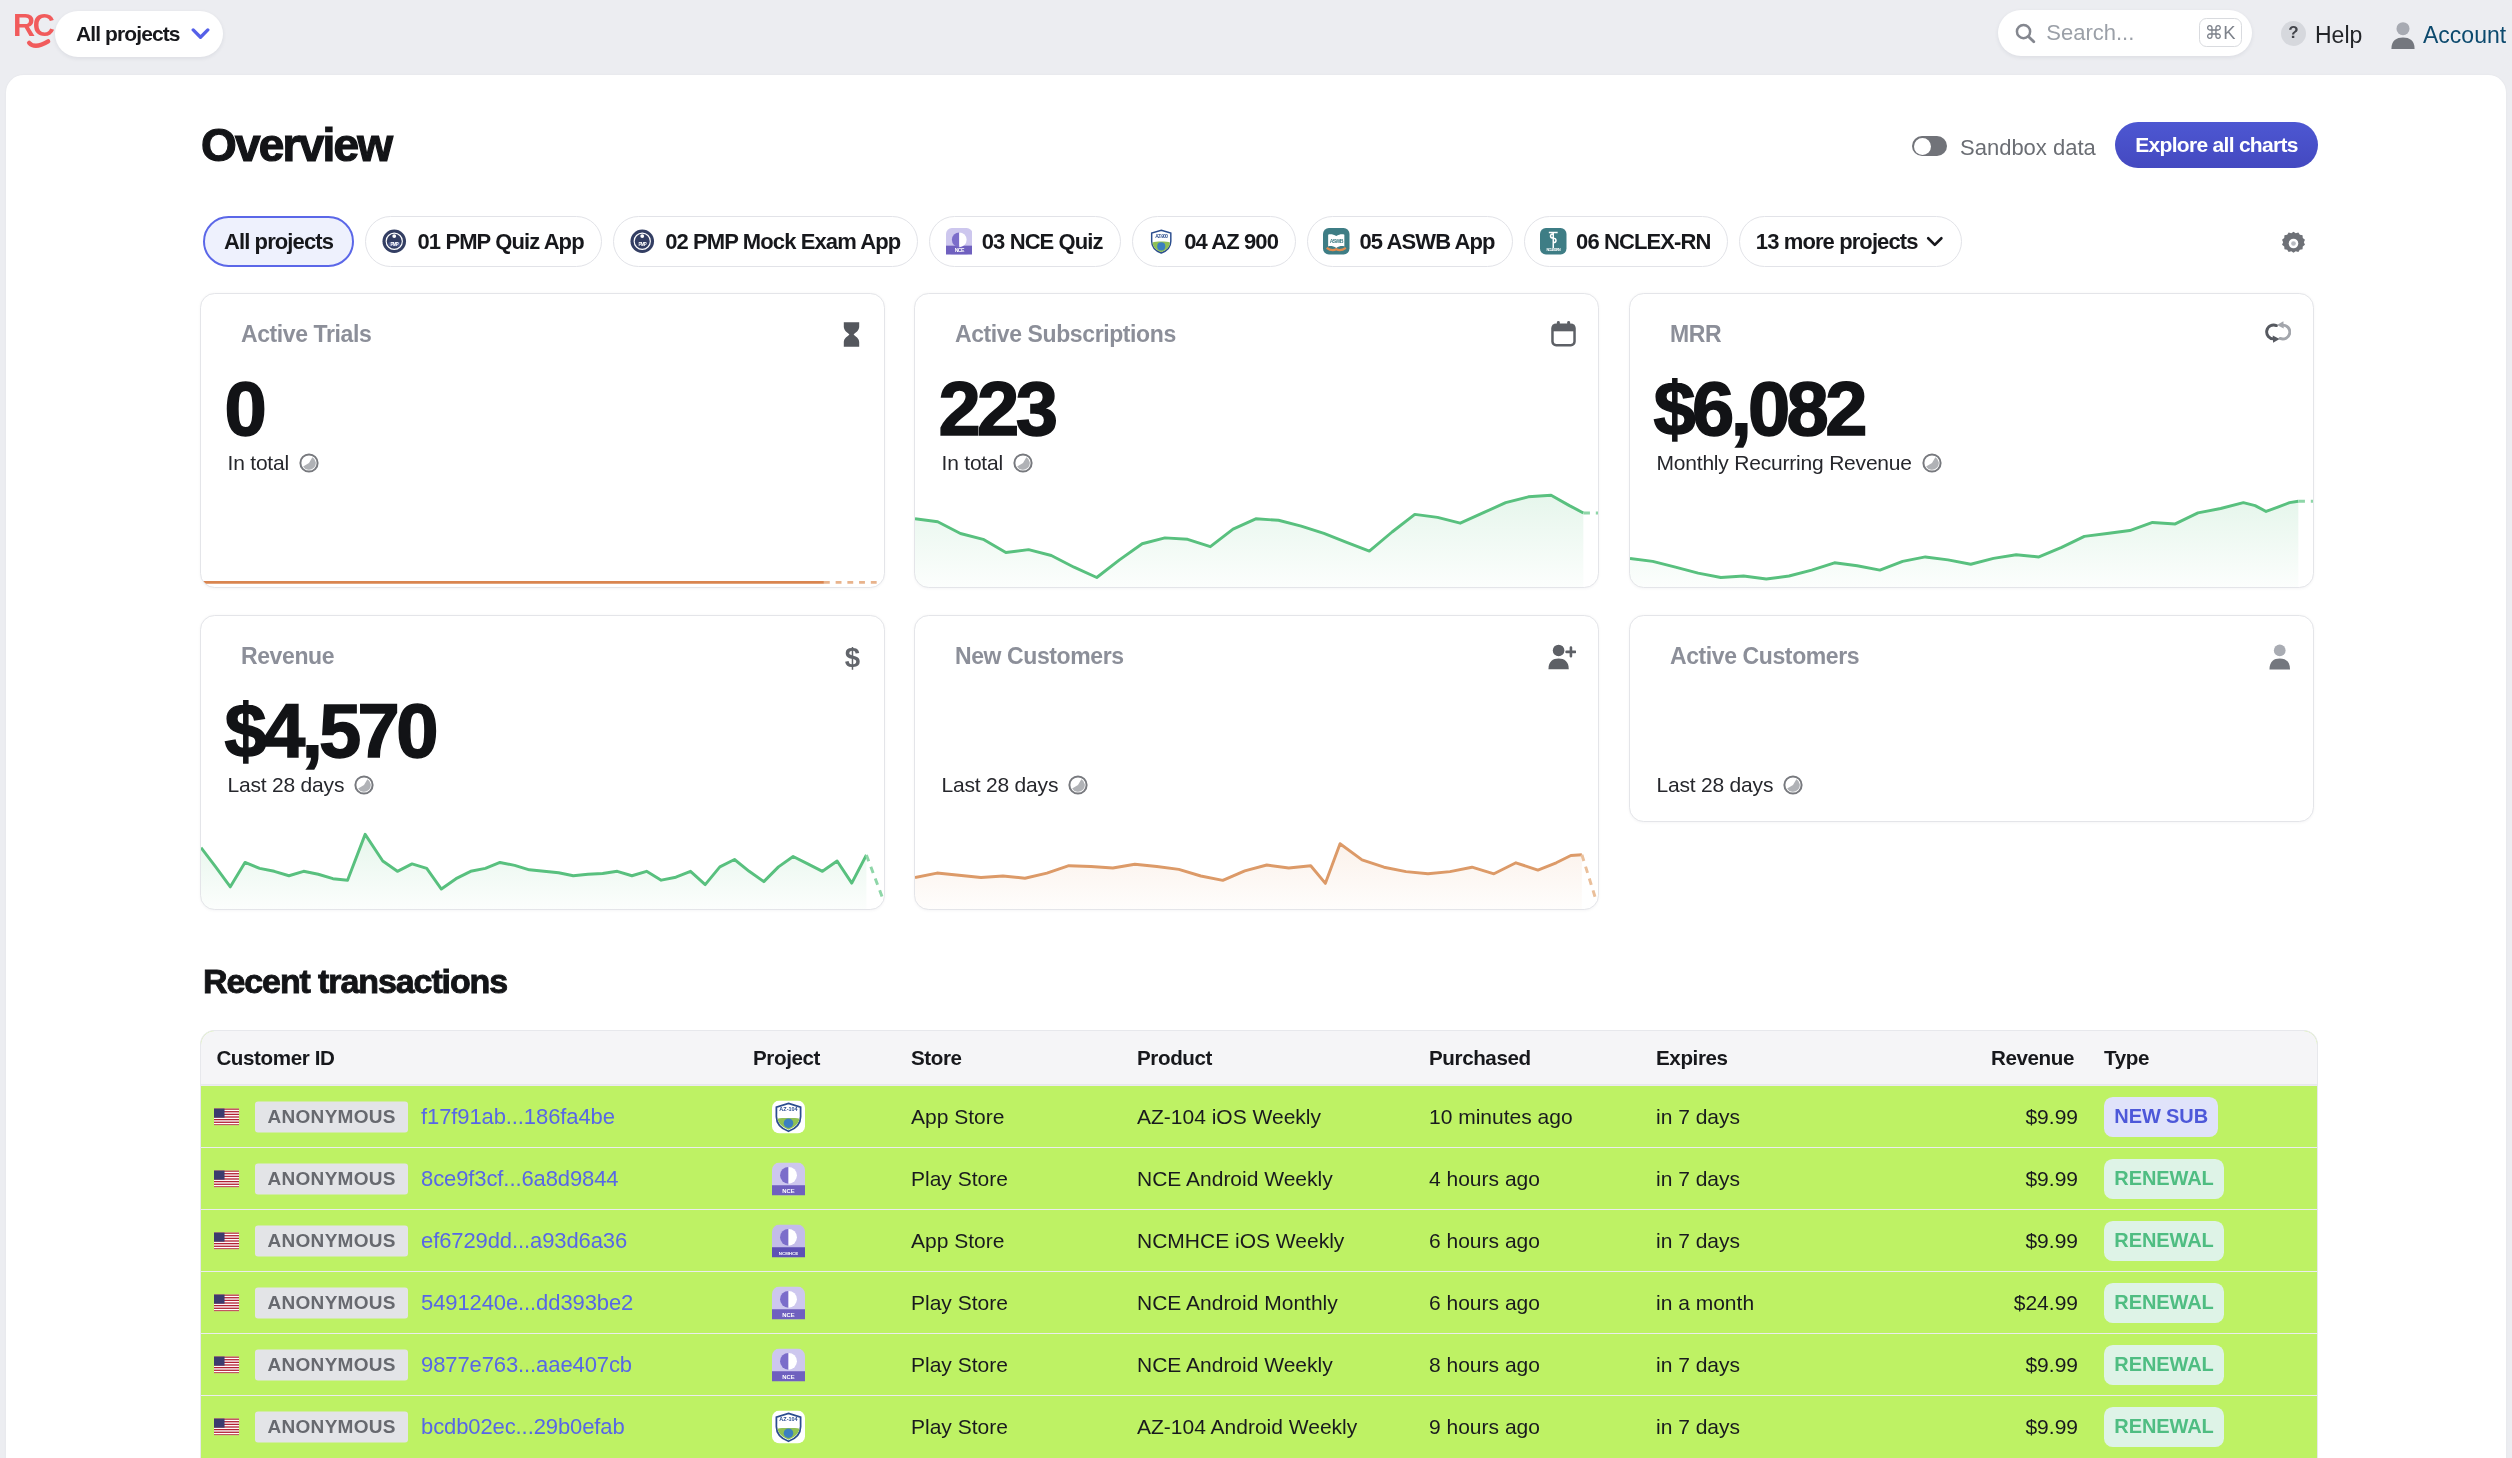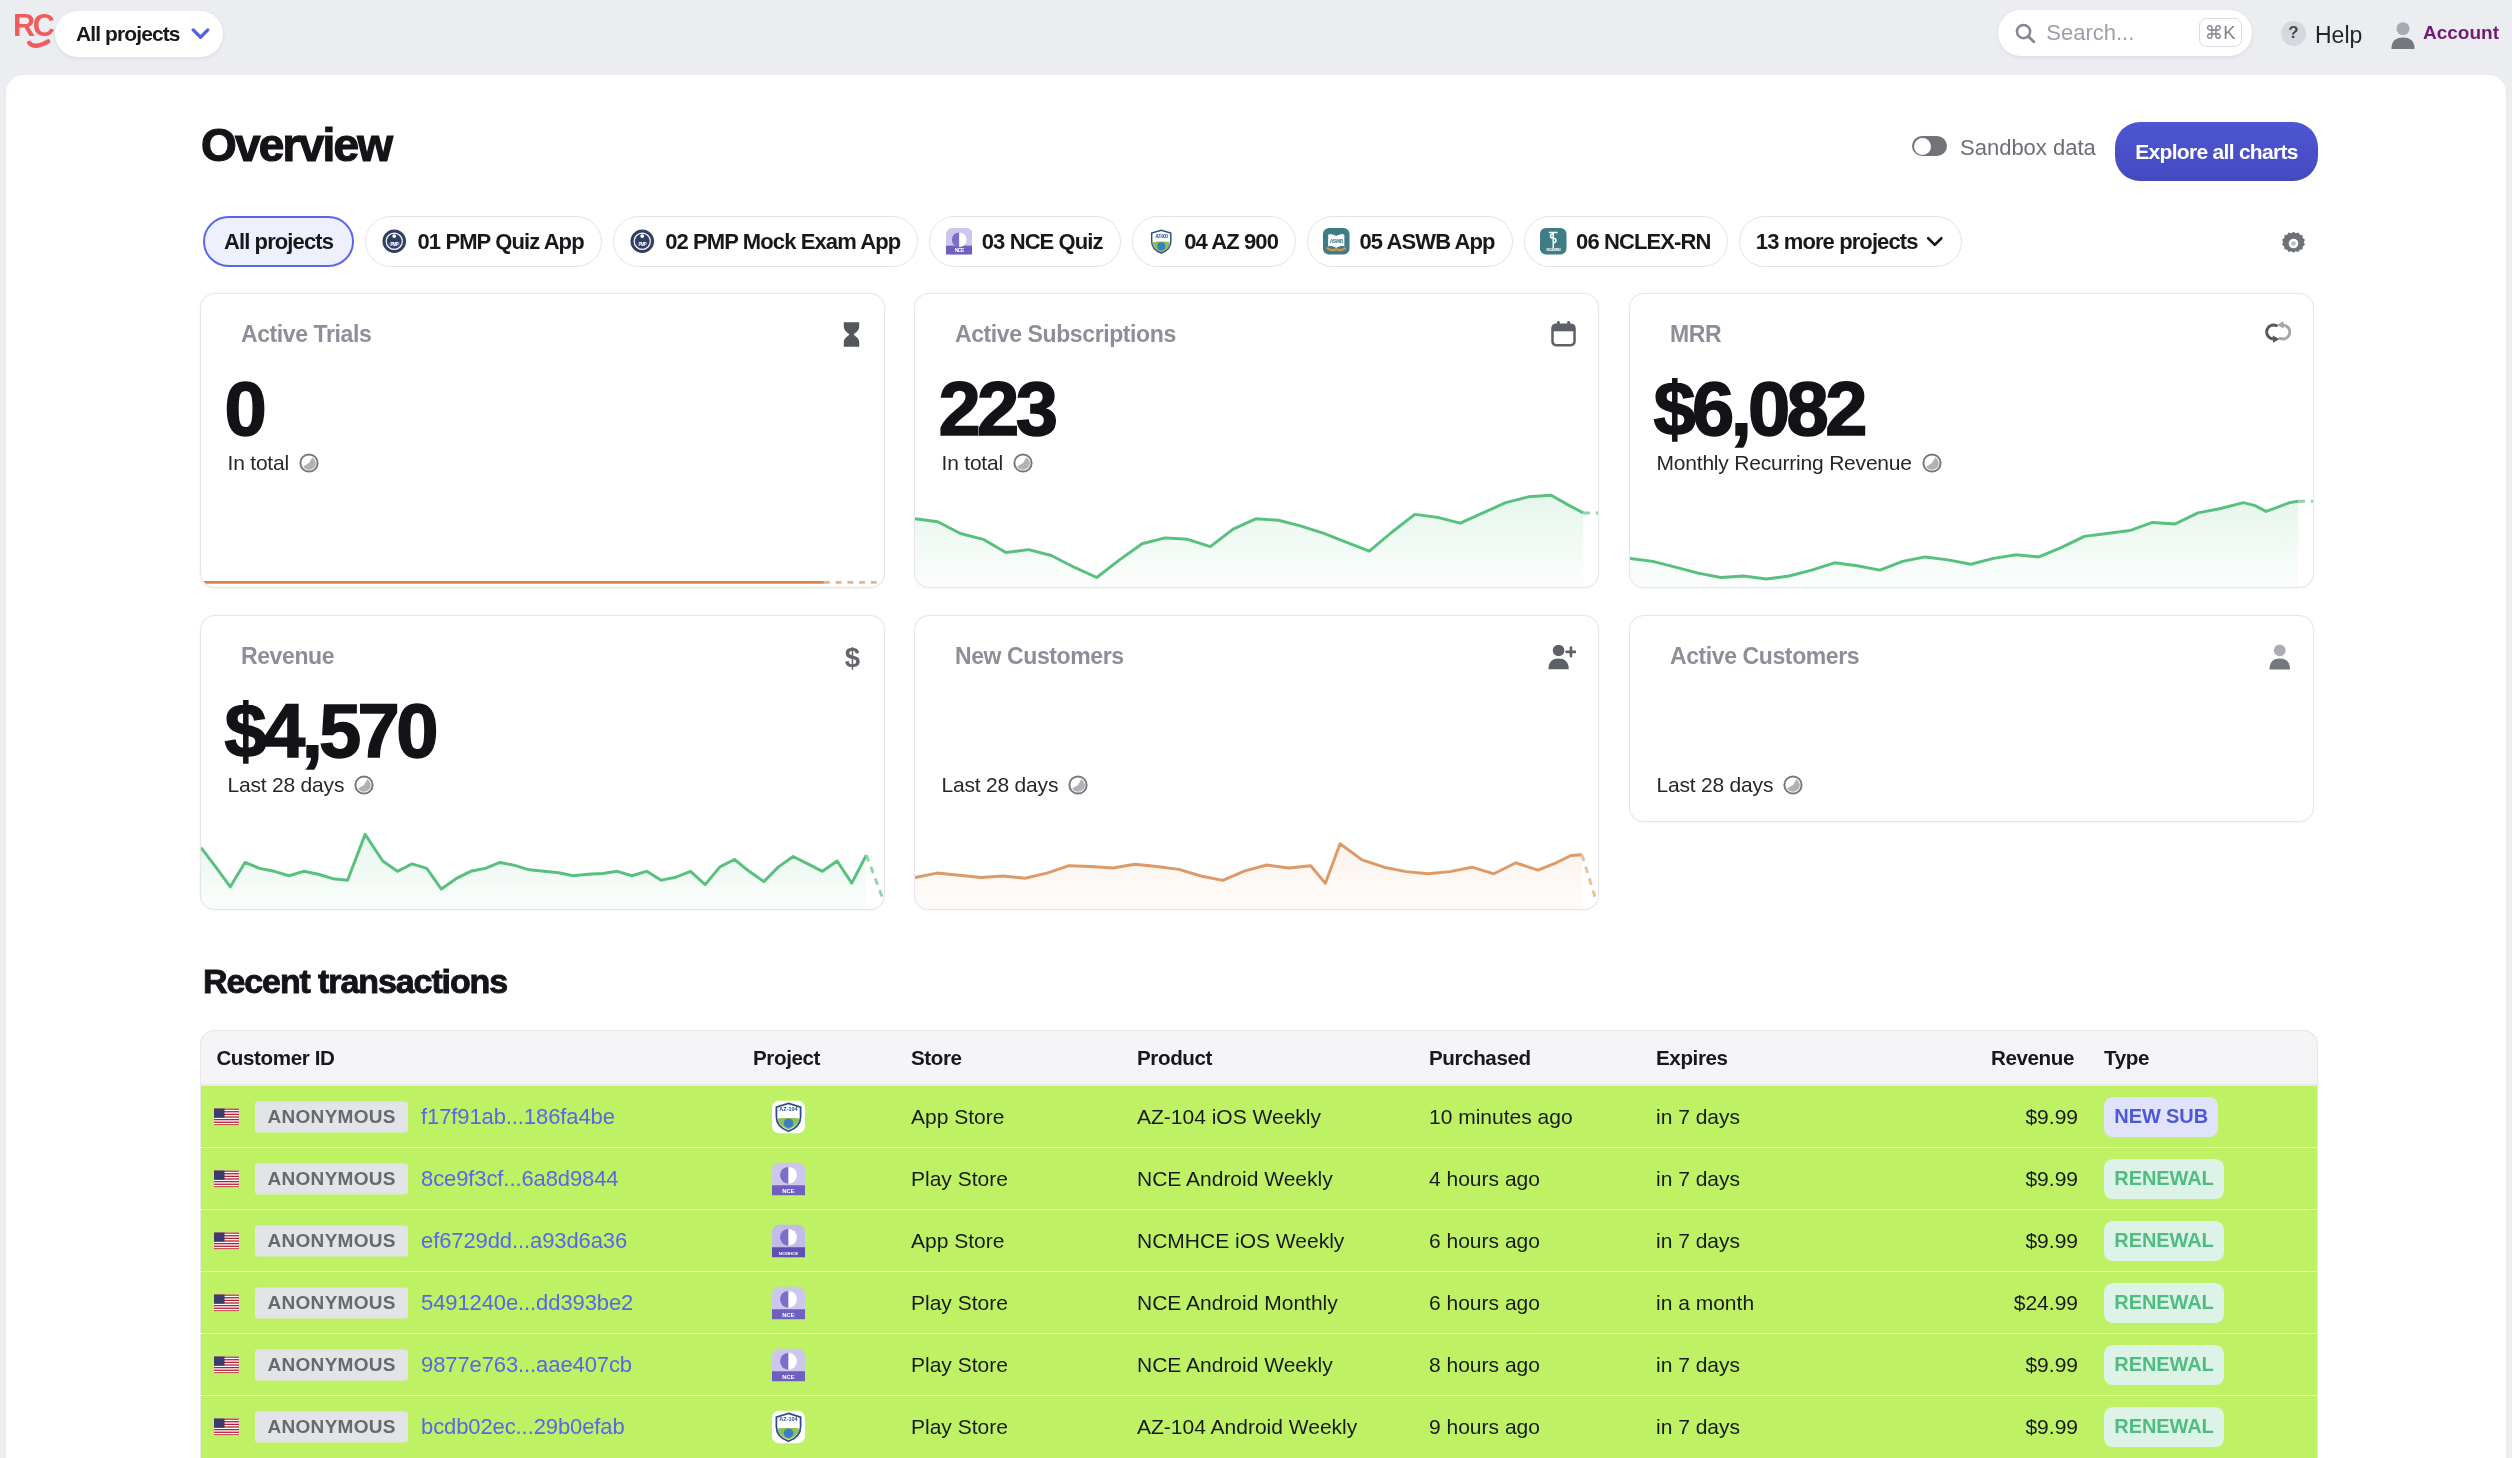--- a/index.html
+++ b/index.html
@@ -13,32 +13,32 @@
 .tb-pill { position:absolute; background:#fff; border-radius:23px; box-shadow:0 1.5px 4.4px rgba(30,35,60,.08); display:flex; align-items:center; }
 #projsel { left:55px; top:11px; height:46px; padding:0 12.5px 0 21px; white-space:nowrap; }
 #projsel .t { font-size:21px; font-weight:700; color:#17181c; letter-spacing:-0.9px;}
 #projsel svg { margin-left:11.8px; }
 #searchbox { left:1998px; top:10.3px; width:254px; height:46px; padding-left:16px; }
 #searchbox .ph { font-size:22px; color:#9ba0a8; margin-left:10.3px; }
 #cmdk { position:absolute; right:10.3px; top:8px; width:43px; height:29px; border:1.5px solid #d9dbdf; border-radius:7.4px; color:#7d828b; font-size:18.4px; display:flex; align-items:center; justify-content:center; }
 #helpc { position:absolute; left:2281px; top:20.6px; width:25px; height:25px; border-radius:50%; background:#d6d8dd; color:#43454b; font-size:17px; font-weight:700; display:flex; align-items:center; justify-content:center; }
 #helpt { position:absolute; left:2315px; top:22px; font-size:23px; color:#232529; }
 #acct-ic { position:absolute; left:2389px; top:20px; }
-#acctt { position:absolute; left:2423px; top:22px; font-size:19px; color:#701a75;font-weight:bold; }
+#acctt { position:absolute; left:2423px; top:22px; font-size:23px; color:#0c4a6e; }
 
 
 #panel { position:absolute; left:5.9px; top:75px; width:2500px; height:1384px; background:#fff; border-radius:17.6px 17.6px 0 0; box-shadow:0 0.7px 2.2px rgba(30,35,60,.05); }
 
 h1 { position:absolute; left:201px; top:118px; font-size:46px; font-weight:700; letter-spacing:-1.8px; color:#131417; -webkit-text-stroke:1.2px #131417; }
 
 
 #toggle { position:absolute; left:1912px; top:136px; width:35px; height:20px; border-radius:10.3px; background:#717379; }
 #toggle .knob { position:absolute; left:1.5px; top:1.5px; width:17px; height:17px; border-radius:50%; background:#fff; }
 #sandbox { position:absolute; left:1960px; top:135px; font-size:22px; color:#6b6e74; }
-#explore { position:absolute; left:2115px; top:122px; width:203px; height:59px; border-radius:25px; background:linear-gradient(#4d57d2,#4449c0); color:#fff; font-size:21px; font-weight:700; display:flex; align-items:center; justify-content:center; letter-spacing:-0.7px; white-space:nowrap; }
+#explore { position:absolute; left:2115px; top:122px; width:203px; height:46px; border-radius:25px; background:linear-gradient(#4d57d2,#4449c0); color:#fff; font-size:21px; font-weight:700; display:flex; align-items:center; justify-content:center; letter-spacing:-0.7px; white-space:nowrap; }
 
 
 #pills { position:absolute; left:203px; top:216px; display:flex; gap:11px; }
 .pill { height:51px; border-radius:26px; background:#fff; border:1.5px solid #e2e3e8; display:flex; align-items:center; padding:0 17px 0 15.4px; font-size:22px; font-weight:700; color:#17181c; letter-spacing:-0.9px; white-space:nowrap; }
 .pill.sel { background:#eef1fd; border:2.2px solid #5b67e8; padding:0 19px 0 19px; }
 .pill .ic { width:26.5px; height:26.5px; margin-right:9.6px; flex:0 0 auto; }
 #gear { position:absolute; left:2281px; top:231px; }
 
 
 .card { position:absolute; width:685px; height:295px; background:#fff; border:1.5px solid #e4e5e9; border-radius:14.7px; box-shadow:0 0.7px 2.9px rgba(30,35,60,.04); overflow:hidden; }

